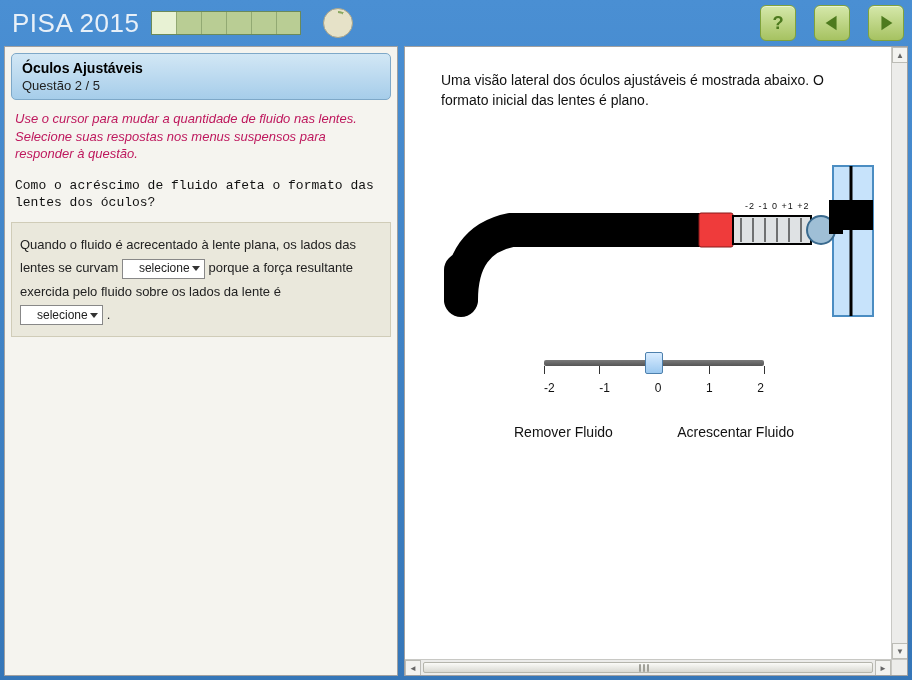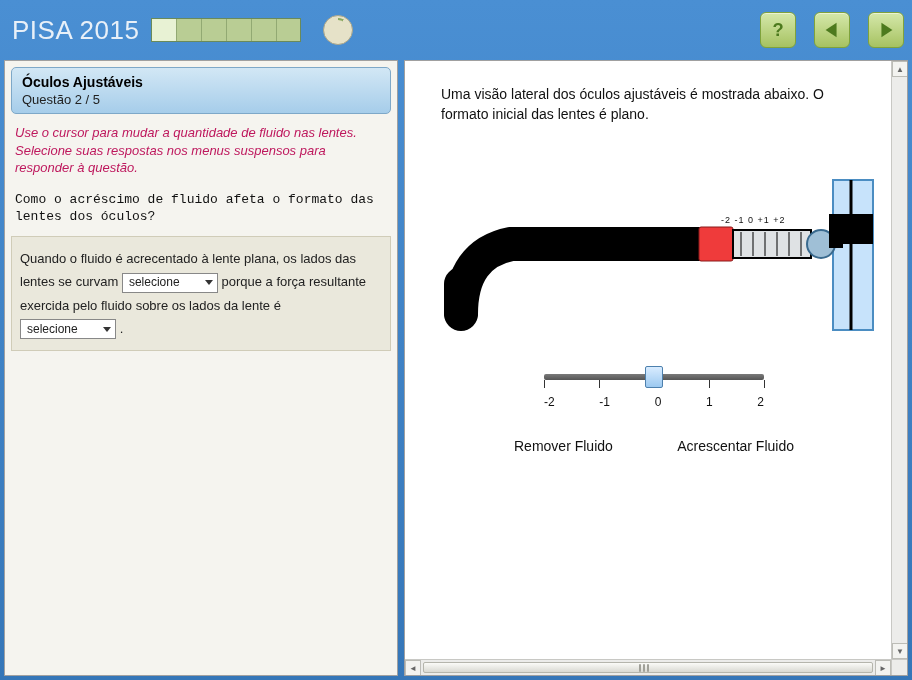--- a/index.html
+++ b/index.html
@@ -6,21 +6,21 @@
   html, body { width: 912px; height: 680px; font-family: Arial, sans-serif; overflow: hidden; }
   
   .app {
     width: 912px; height: 680px;
     background: linear-gradient(to bottom, #4a8fd3 0%, #3576b8 100%);
     display: flex; flex-direction: column;
   }
   
   
   .header {
-    height: 60px; display: flex; align-items: center; padding: 0 8px; gap: 12px;
+    height: 46px; display: flex; align-items: center; padding: 0 8px; gap: 12px;
   }
   .brand { color: #e8f0f8; font-size: 26px; font-weight: 400; letter-spacing: 0.5px; padding-left:4px; }
   
   .progress-bar {
     display: flex; border: 1px solid #6a8a5a; height: 24px; width: 150px;
     background: #dfe9c8;
   }
   .progress-seg {
     flex: 1; border-right: 1px solid #92a973;
     background: #b9cd94;
@@ -77,21 +77,21 @@
     background: #eae8dc; border: 1px solid #d0ccb8;
     padding: 10px 8px; font-size: 13px; line-height: 1.8;
     color:#222;
   }
   .answer-box select, .sel {
     font-size: 12px; padding: 1px 2px; border:1px solid #888;
     background:#fff; font-family: inherit;
   }
   .sel {
     display:inline-flex; align-items:center; justify-content:space-between;
-    width: 96px; height: 20px; padding: 0 4px 0 6px; cursor:pointer;
+    width: 83px; height: 20px; padding: 0 4px 0 16px; cursor:pointer;
     vertical-align: middle;
   }
   .sel .caret {
     width:0;height:0;border-left:4px solid transparent;border-right:4px solid transparent;
     border-top:5px solid #333;
   }
   
   .right-pane {
     flex: 1; background: #fff; border:1px solid #a0a0a0;
     position: relative; overflow: hidden;
@@ -239,21 +239,21 @@
               <line x1="336" y1="88" x2="336" y2="112"></line>
               <line x1="348" y1="88" x2="348" y2="112"></line>
               <line x1="360" y1="88" x2="360" y2="112"></line>
             </g>
 
             <circle cx="380" cy="100" r="14" fill="#9fbfd6" stroke="#3a6a8e" stroke-width="2"></circle>
 
             <path d="M 388 70 L 432 70 L 432 100 L 400 100 Z" fill="#000"></path>
             <rect x="388" y="70" width="14" height="34" fill="#000"></rect>
           </svg>
-          <div class="syringe-scale" style="left:280px; top:70px;">-2 -1  0 +1 +2</div>
+          <div class="syringe-scale" style="left:304px; top:70px;">-2 -1  0 +1 +2</div>
         </div>
 
         <div class="slider-wrap">
           <div class="slider-track">
             <div class="tick" style="left:0%"></div>
             <div class="tick" style="left:25%"></div>
             <div class="tick" style="left:50%"></div>
             <div class="tick" style="left:75%"></div>
             <div class="tick" style="left:100%"></div>
             <div class="slider-thumb"></div>

